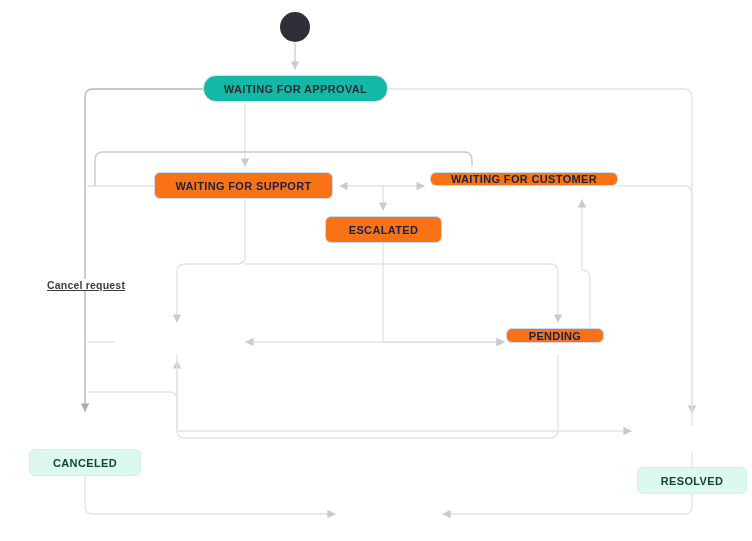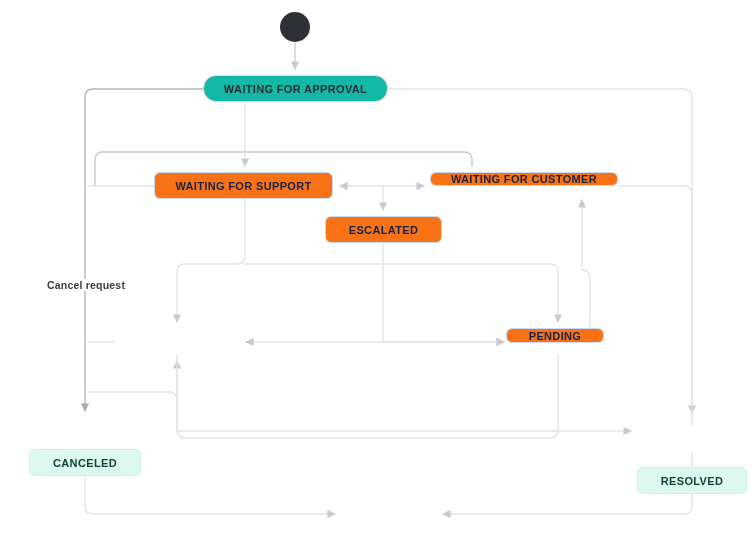--- a/index.html
+++ b/index.html
@@ -160,15 +160,15 @@
 
   <div class="node node-green" style="left:29px; top:425px; width:112px; height:27px;margin-top:24px;">
     <span>CANCELED</span>
   </div>
 
   <div class="node node-green" style="left:637px; top:425px; width:110px; height:27px;margin-top:42px;">
     <span>RESOLVED</span>
   </div>
 
 
-  <div class="edge-label" style="left:45px; top:279px;">Cancel request</div>
+  <div class="edge-label" style="left:45px; top:279px;text-decoration:underline;">Cancel request</div>
 
 </div>
 
 </body></html>

